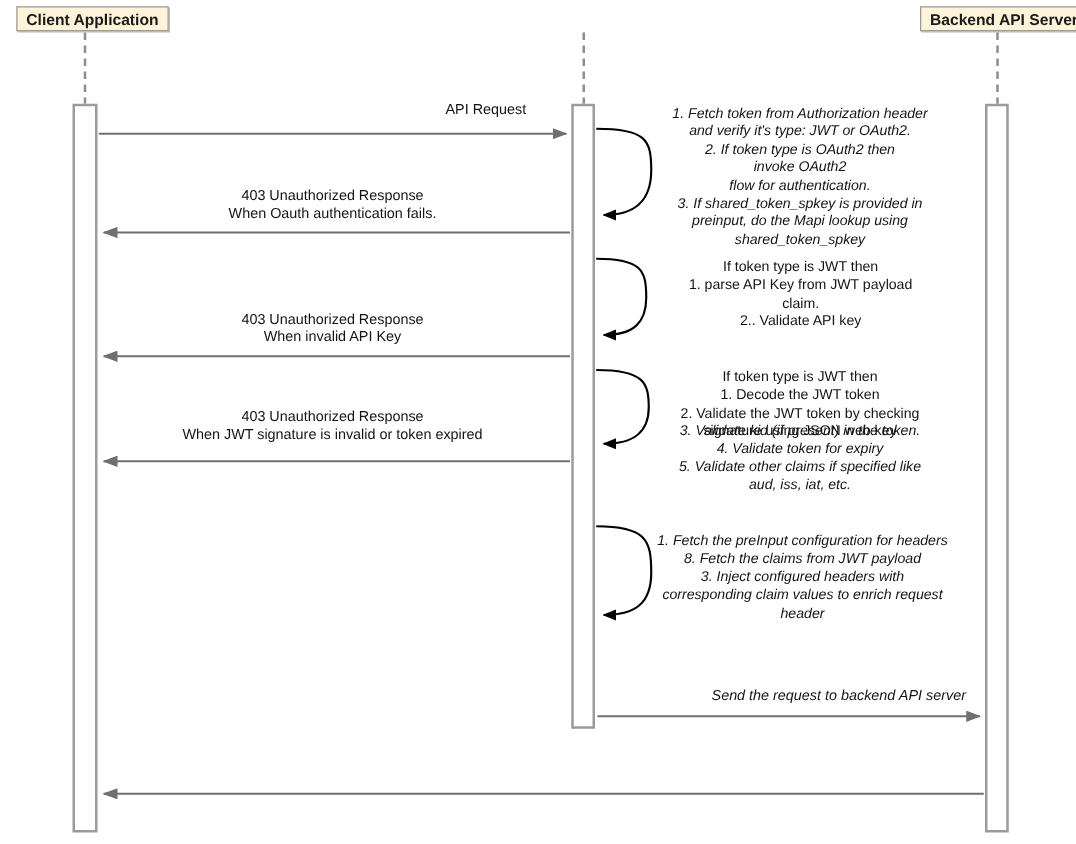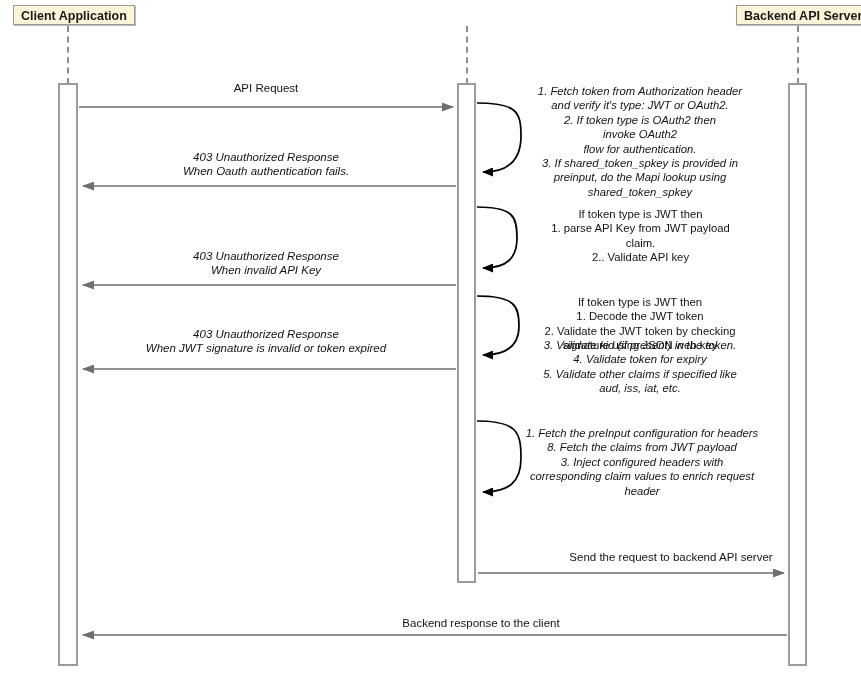--- a/index.html
+++ b/index.html
@@ -40,21 +40,21 @@
   }
 
   .msg-label{
     position:absolute;
     font-size:11.5px;
     line-height:14px;
     text-align:center;
     color:#131313;
     white-space:pre-line;
   }
-  .msg-label.ital{font-style:italic;}
+  .msg-label.ital{}
 
   .note{
     position:absolute;
     font-size:11.3px;
     line-height:14.4px;
     text-align:center;
     color:#131313;
     white-space:pre-line;
   }
   .note.ital{font-style:italic;}
@@ -126,34 +126,33 @@
 
     <g>
       <path d="M476,296 C514,296 518,306 518,326 C518,346 506,355 482,355" fill="none" stroke="#000000" stroke-width="1.7" marker-end="url(#ah-self)"></path>
     </g>
 
     <g>
       <path d="M476,421 C516,421 520,432 520,458 C520,482 508,492 482,492" fill="none" stroke="#000000" stroke-width="1.7" marker-end="url(#ah-self)"></path>
     </g>
   </svg>
 
-  <div class="msg-label" style="left:110px;top:81px;width:310px;">API Request</div>
+  <div class="msg-label" style="left:110px;top:81px;width:310px;text-align:right;">API Request</div>
 
   <div class="msg-label ital" style="left:95px;top:150px;width:340px;">403 Unauthorized Response
 When Oauth authentication fails.</div>
 
   <div class="msg-label ital" style="left:95px;top:249px;width:340px;">403 Unauthorized Response
 When invalid API Key</div>
 
   <div class="msg-label ital" style="left:60px;top:327px;width:410px;">403 Unauthorized Response
 When JWT signature is invalid or token expired</div>
 
-  <div class="msg-label" style="left:500px;top:550px;width:340px;">Send the request to backend API server</div>
+  <div class="msg-label" style="left:500px;top:550px;width:340px;font-style:italic;">Send the request to backend API server</div>
 
-  <div class="msg-label" style="left:310px;top:616px;width:340px;">Backend response to the client</div>
 
   <div class="note ital" style="left:505px;top:84px;width:268px;">1. Fetch token from Authorization header
 and verify it's type: JWT or OAuth2.
 2. If token type is OAuth2 then
 invoke OAuth2
 flow for authentication.
 3. If shared_token_spkey is provided in
 preinput, do the Mapi lookup using
 shared_token_spkey</div>
 

